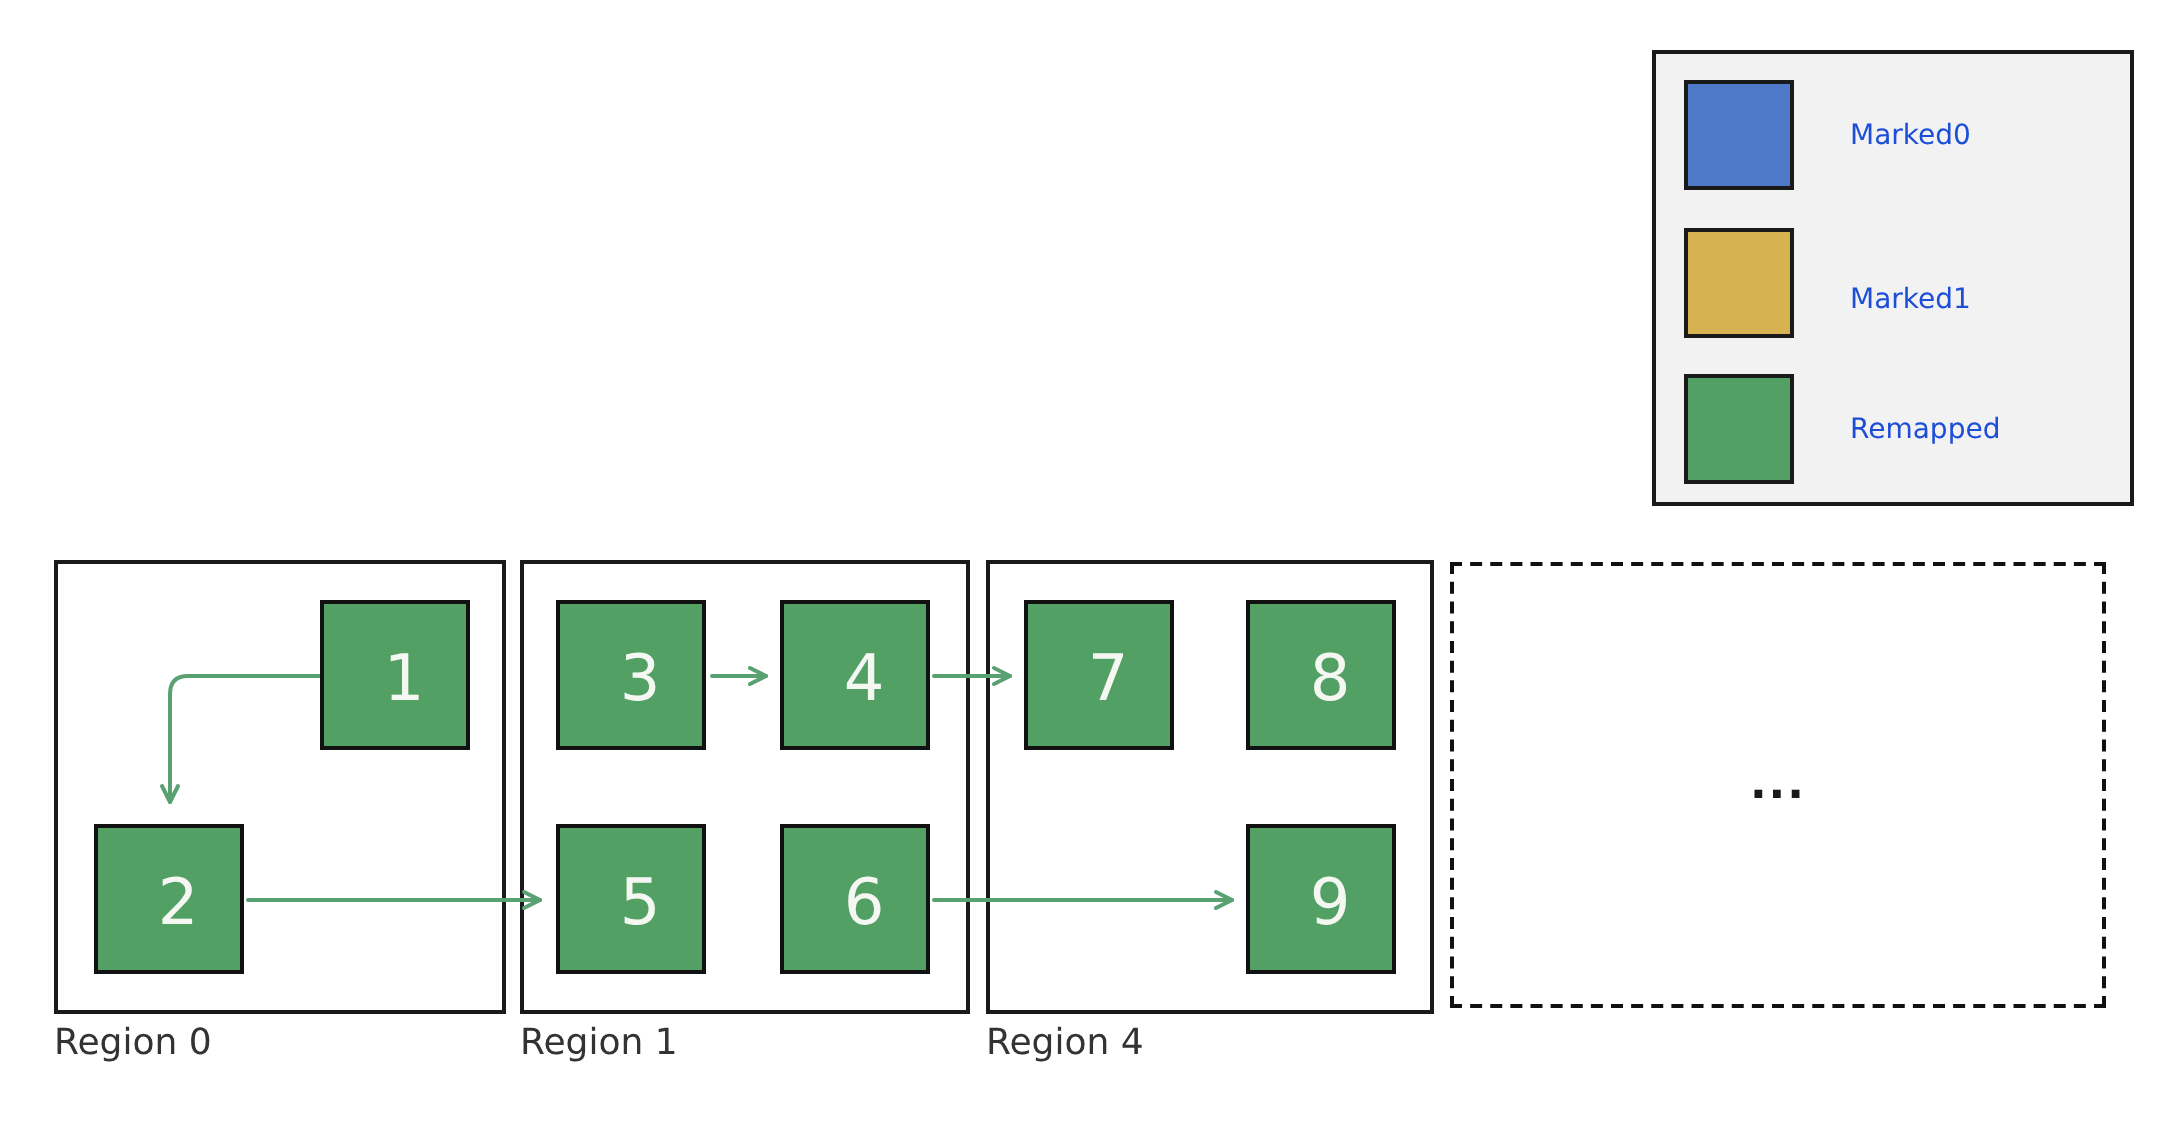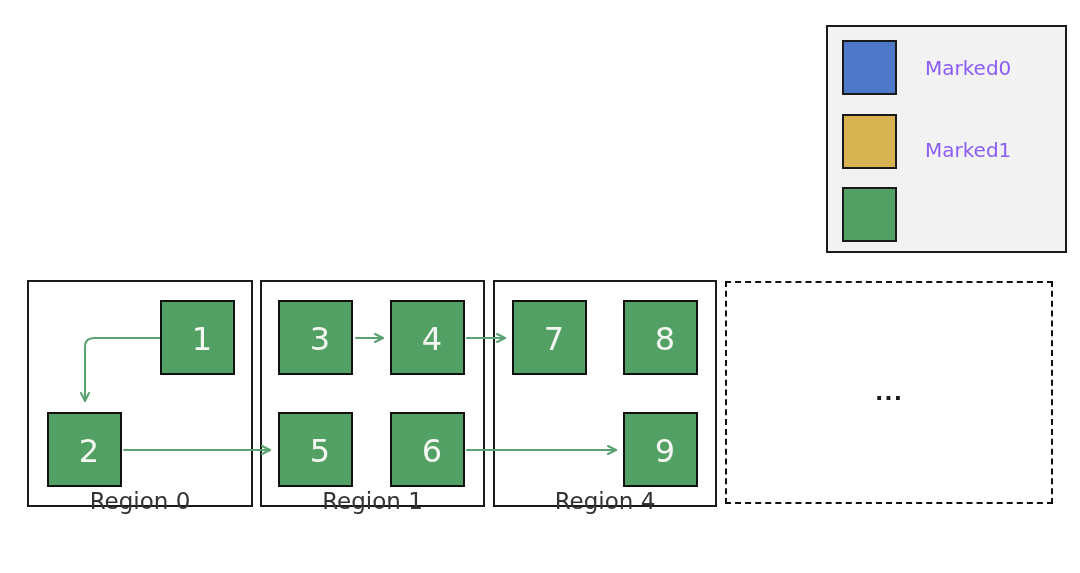--- a/index.html
+++ b/index.html
@@ -33,22 +33,22 @@
     border: 2px solid #1a1a1a;
     box-sizing: border-box;
   }
   .legend-label {
     position: absolute;
     left: 97px;
     width: 135px;
     height: 55px;
     display: flex;
     align-items: center;
-    font-size: 20px;
-    color: #8b5cf6;
+    font-size: 14px;
+    color: #1d4ed8;
   }
   
   .region {
     position: absolute;
     top: 280px;
     height: 227px;
     border: 2px solid #1a1a1a;
     box-sizing: border-box;
     background: #ffffff;
   }
@@ -64,23 +64,23 @@
     justify-content: center;
   }
   .ellipsis {
     font-size: 22px;
     font-weight: bold;
     color: #1a1a1a;
     letter-spacing: 1px;
   }
   .region-label {
     position: absolute;
-    top: 488px;
-    text-align: center;
-    font-size: 23px;
+    top: 511px;
+    text-align: left;
+    font-size: 18px;
     color: #333333;
   }
   
   .sq {
     position: absolute;
     width: 75px;
     height: 75px;
     border: 2px solid #111111;
     box-sizing: border-box;
     display: flex;
@@ -105,20 +105,21 @@
 <body>
 
 <div class="canvas">
 
   <div class="legend" style="background-color: rgb(242, 242, 242);">
     <span class="legend-swatch" style="top: 13px; background-color: rgb(77, 121, 200);"></span>
     <span class="legend-label" style="top:13px">Marked0</span>
     <span class="legend-swatch" style="top: 87px; background-color: rgb(214, 178, 80);"></span>
     <span class="legend-label" style="top:95px">Marked1</span>
     <span class="legend-swatch" style="top: 160px; background-color: rgb(83, 160, 101);"></span>
+    <span class="legend-label" style="top:160px">Remapped</span>
   </div>
 
   <div class="region" style="left:27px;  width:226px"></div>
   <div class="region" style="left:260px; width:225px"></div>
   <div class="region" style="left:493px; width:224px"></div>
 
   <div class="region-dashed" style="left:725px; width:328px">
     <span class="ellipsis">...</span>
   </div>
 

